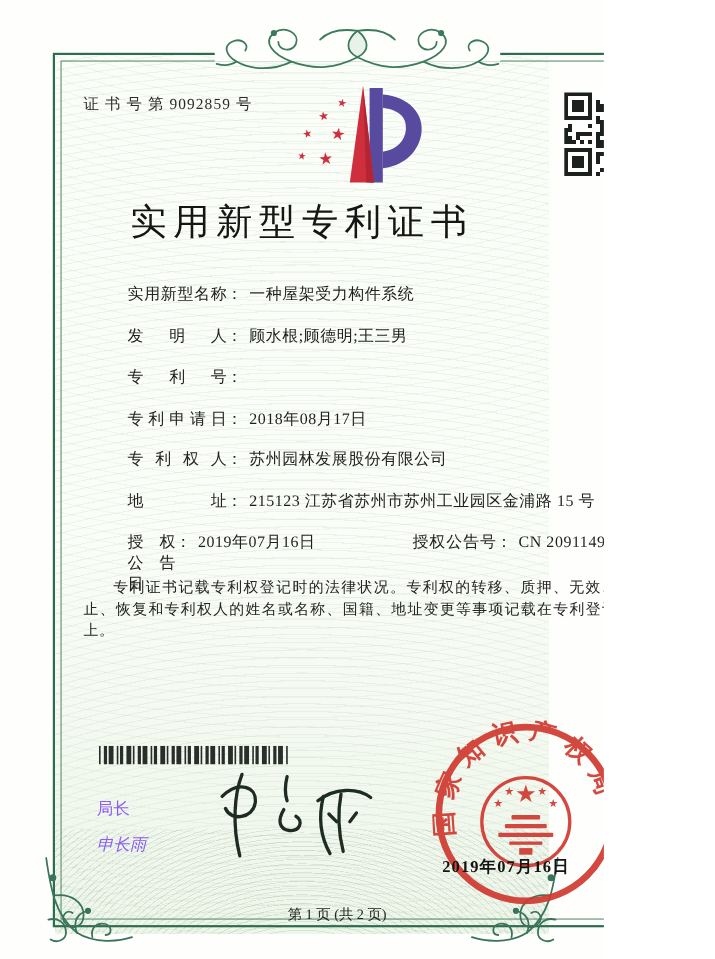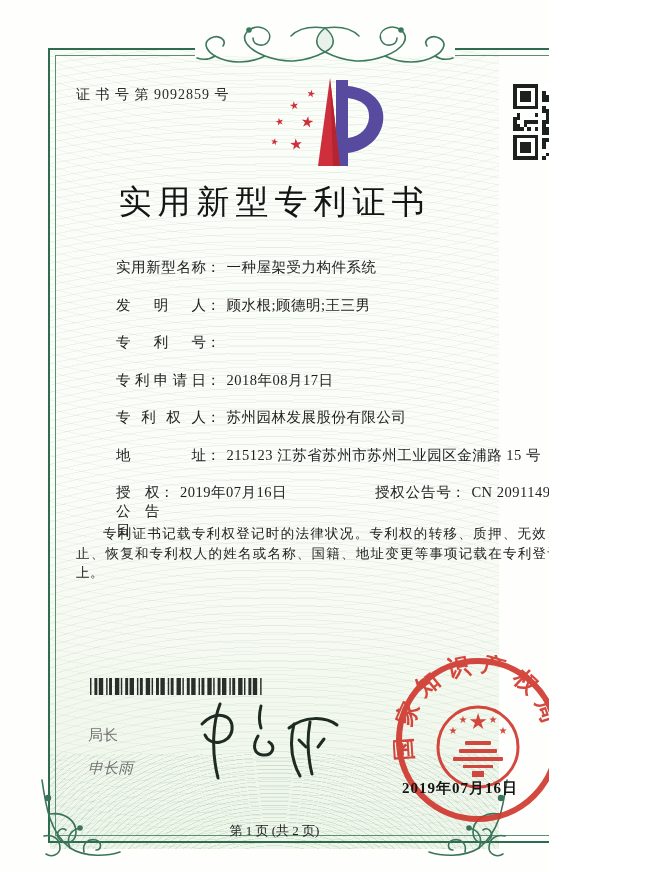--- a/index.html
+++ b/index.html
@@ -49,31 +49,31 @@
   .fvalue{letter-spacing:0.5px;white-space:nowrap;}
   .frow-split{display:flex;}
   .fcell2{margin-left:88px;display:flex;align-items:baseline;}
   .fcell2 .flabel{width:76px;}
   .paragraphs{
     position:absolute;left:76px;top:524px;width:500px;
     font-size:13.5px;line-height:19.5px;text-align:justify;letter-spacing:0.6px;color:#242424;
   }
   .paragraphs p{margin:0;text-indent:2em;}
   .barcode{position:absolute;left:90px;top:678px;}
-  .signatory{position:absolute;left:88px;top:726px;font-size:15px;color:#737373;}
+  .signatory{position:absolute;left:88px;top:726px;font-size:15px;color:#8b5cf6;}
   .signatory .line2{margin-top:14px;font-style:italic;}
   .signature{position:absolute;left:182px;top:692px;}
   .seal{position:absolute;left:393px;top:655px;z-index:4;}
   .seal-date{
     position:absolute;left:402px;top:779px;z-index:5;
     font-size:15px;font-weight:600;letter-spacing:1px;color:#141414;
   }
   .footer{
     position:absolute;left:0;top:822px;width:100%;text-align:center;
-    font-size:13px;color:#222;z-index:4;
+    font-size:13px;color:#222;z-index:4;padding-left:32px;
   }
 </style>
 </head>
 <body>
 
 <div class="page">
 
   <div class="texture"></div>
   <div class="texture-bottom"></div>
   <div class="frame-outer"></div>

